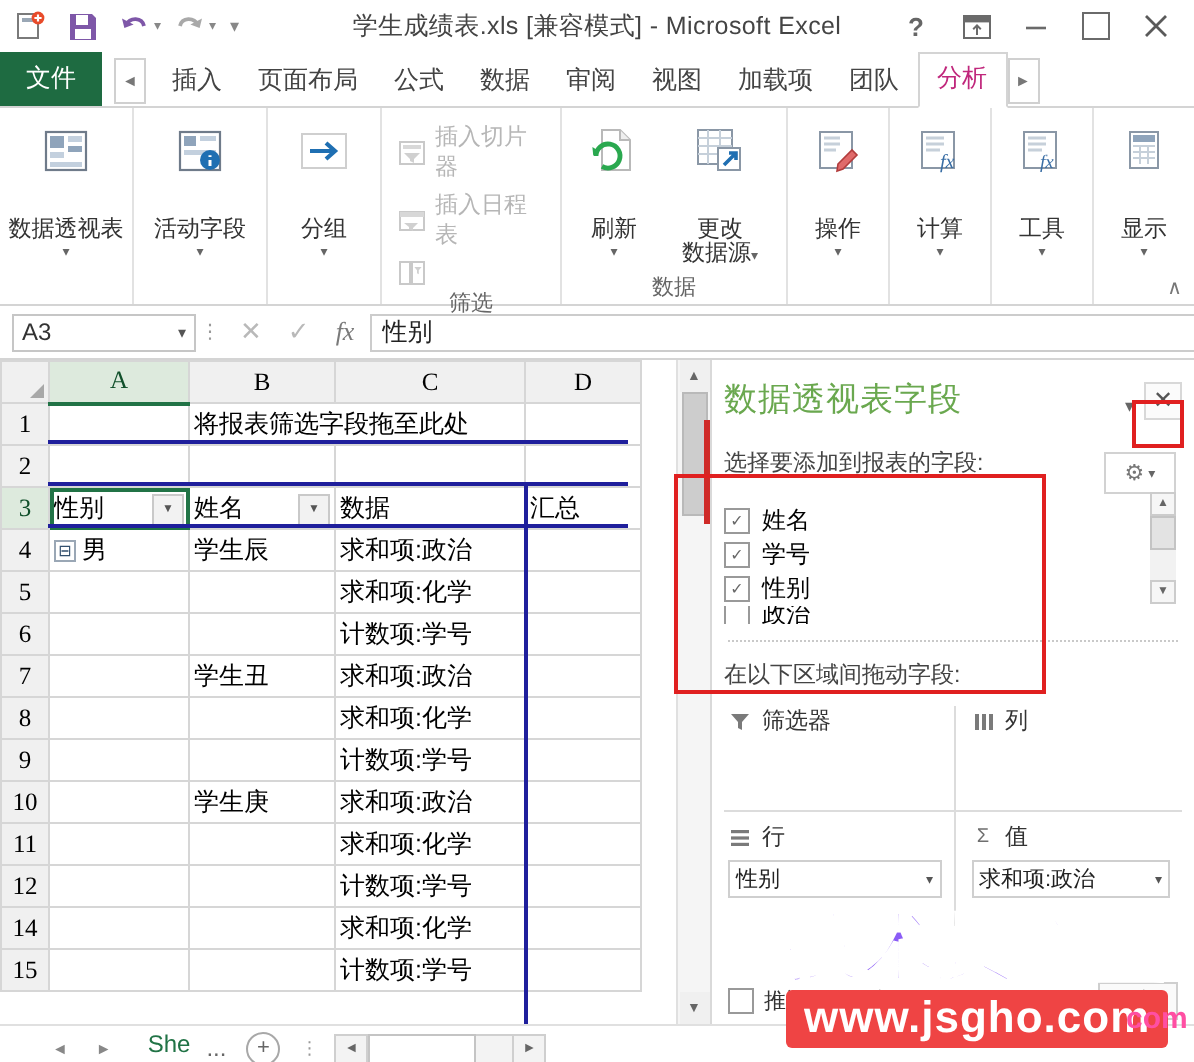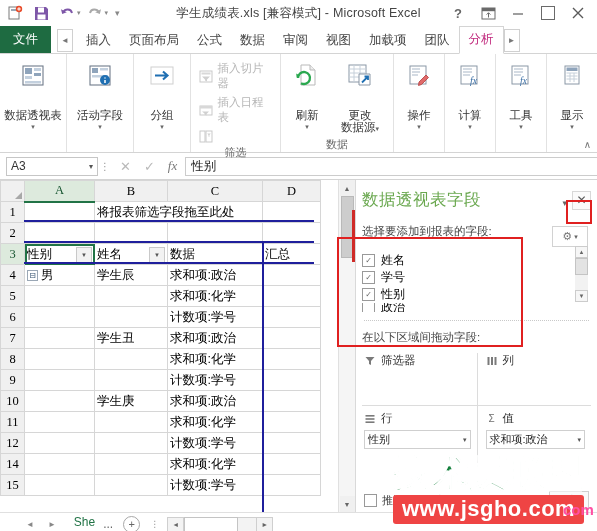--- a/index.html
+++ b/index.html
@@ -166,21 +166,21 @@
     display:flex;align-items:center;padding:0 3px;font-size:11px;color:#222;
   }
   .chip .cc{margin-left:auto;font-size:7px;color:#555;}
 
   
   .anno{position:absolute;border:2px solid #e02020;box-sizing:border-box;pointer-events:none;z-index:20;}
 
   
   .wm{position:absolute;left:393px;top:455px;z-index:30;pointer-events:none;
       font-weight:bold;}
-  .wm-cn{font-size:37px;color:#15803d;letter-spacing:1px;line-height:38px;
+  .wm-cn{font-size:37px;color:#8b5cf6;letter-spacing:1px;line-height:38px;
     -webkit-text-stroke:1.5px #fff;}
   .wm-url{display:inline-block;background:#ef4444;color:#fff;font-size:22px;
     padding:1px 9px 2px 9px;border-radius:3px;letter-spacing:.5px;margin-top:2px;}
   .wm-com{position:absolute;left:170px;top:46px;color:#ff4fa3;font-size:15px;font-weight:bold;}
 
   
   .sheetbar{height:22px;display:flex;align-items:center;background:#fff;
     border-top:1px solid #e0e0e0;position:relative;}
   .nav-arrows{display:flex;gap:14px;padding-left:26px;color:#888;font-size:8px;}
   .sheet-tab{margin-left:14px;font-size:12px;color:#217346;

